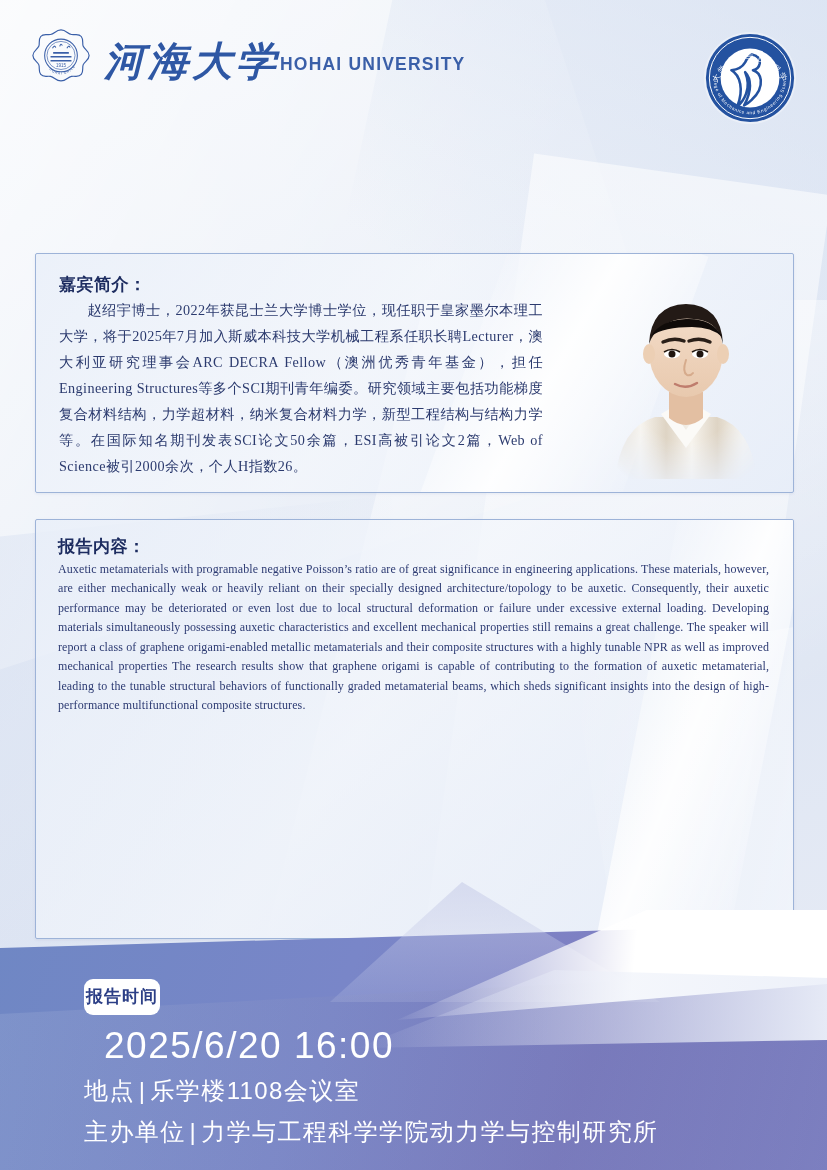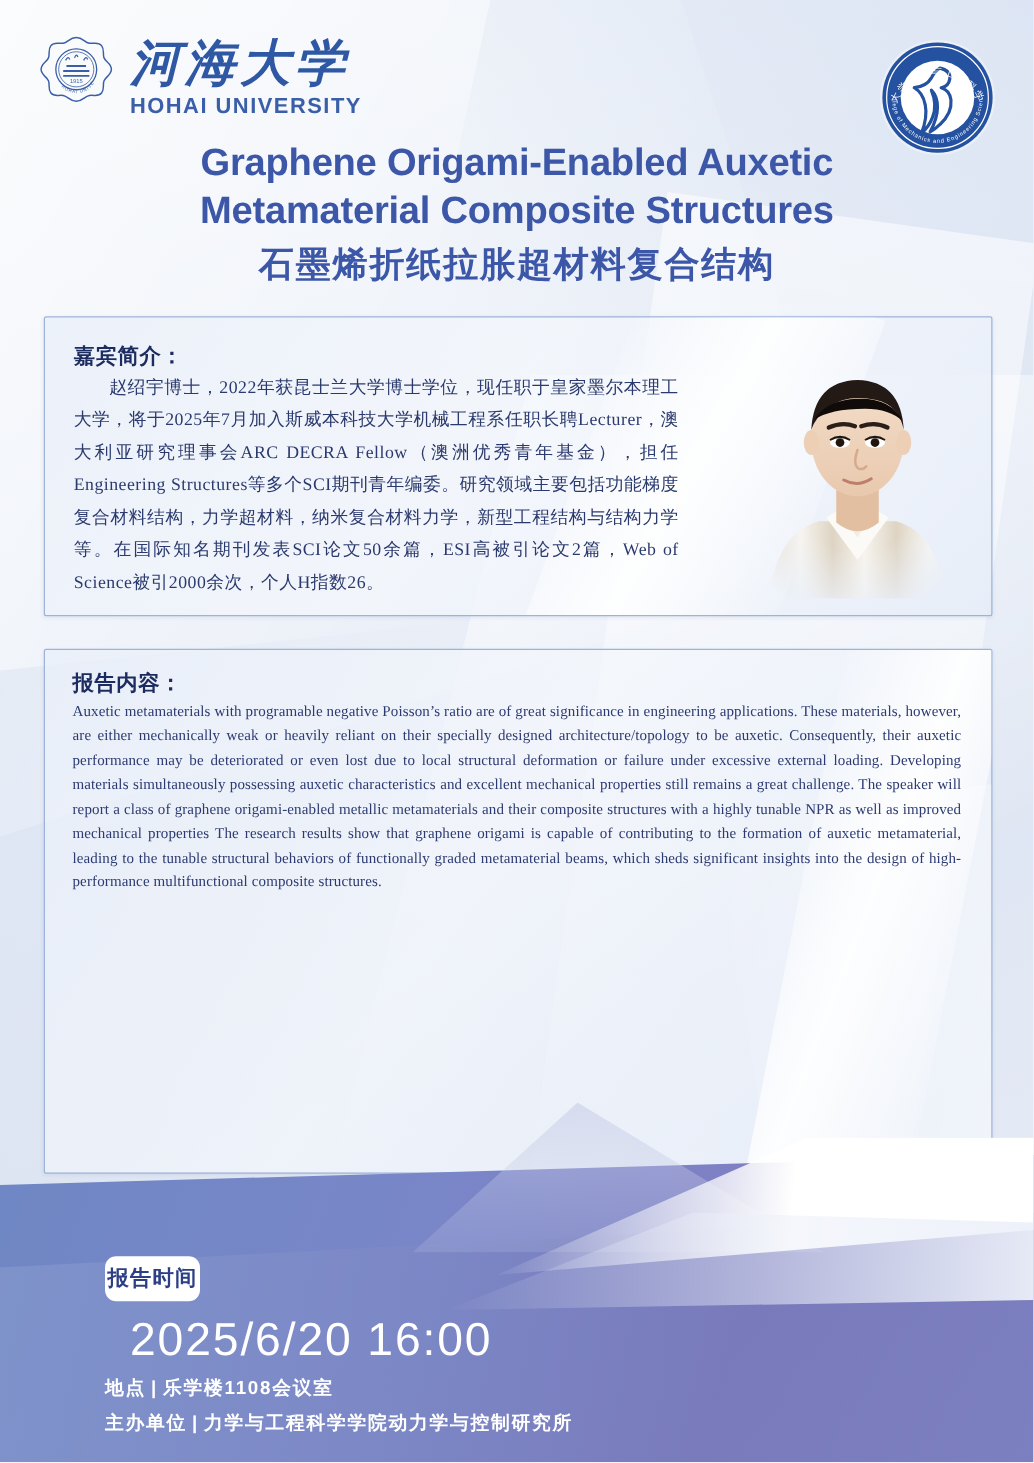--- a/index.html
+++ b/index.html
@@ -75,21 +75,21 @@
   }
 
   
   .header { position:absolute; top:0; left:0; right:0; height:250px; }
 
   .hohai-logo {
     position:absolute; top:28px; left:28px;
     display:flex; align-items:center; gap:10px;
   }
   .hohai-emblem { width:66px; height:68px; flex:none; }
-  .hohai-wordmark { display:flex; flex-direction:column; line-height:1; }
+  .hohai-wordmark { display:flex; flex-direction:row; line-height:1;align-items:center; }
   .hohai-cn {
     font-family:"Liberation Serif","DejaVu Serif",serif;
     font-size:40px; font-weight:700; color:#2e57a4;
     letter-spacing:4px; font-style:italic;
   }
   .hohai-en {
     margin-top:5px; font-size:17.5px; font-weight:700;
     color:#3a5fa8; letter-spacing:1.2px;
   }
 
@@ -164,22 +164,22 @@
     display:inline-block; background:#ffffff;
     color:#2c3f86; font-size:17px; font-weight:700;
     letter-spacing:1px; padding:6px 2px 7px; border-radius:9px;
     margin-bottom:10px;
   }
   .footer-date {
     font-size:37px; color:#ffffff; letter-spacing:1.5px;
     line-height:1.12; font-weight:400;margin-left:20px;
   }
   .footer-line {
-    font-size:15px; color:#ffffff; letter-spacing:1.4px;
-    margin-top:9px; font-weight:700;
+    font-size:24px; color:#ffffff; letter-spacing:1.4px;
+    margin-top:9px; font-weight:400;
   }
   .footer-line .sep { padding:0 4px; }
 </style>
 </head>
 <body>
 
 <div id="poster">
 
   <div class="bg-layer">
     <div class="facet facet-a"></div>
@@ -225,27 +225,20 @@
       <path id="arcTop" d="M16 56 A36 36 0 0 1 84 56" fill="none"></path>
       <path id="arcBot" d="M13 50 A37 37 0 0 0 87 50" fill="none"></path>
       <text font-size="8.2" fill="#ffffff" font-family="Liberation Sans, sans-serif" letter-spacing="1.4">
         <textPath href="#arcTop" startOffset="50%" text-anchor="middle">河海大学力学与工程科学学院</textPath>
       </text>
       <text font-size="4.6" fill="#ffffff" font-family="Liberation Sans, sans-serif" letter-spacing=".7">
         <textPath href="#arcBot" startOffset="50%" text-anchor="middle">College of Mechanics and Engineering Science</textPath>
       </text>
     </svg>
 
-    <div class="title-block">
-      <div class="title-en">
-        <div>Graphene Origami-Enabled Auxetic</div>
-        <div>Metamaterial Composite Structures</div>
-      </div>
-      <div class="title-cn">石墨烯折纸拉胀超材料复合结构</div>
-    </div>
   </div>
 
   <div class="card" id="bio-card">
     <div class="card-streak"></div>
     <div class="bio-inner">
       <div class="section-label">嘉宾简介：</div>
       <div class="bio-text">赵绍宇博士，2022年获昆士兰大学博士学位，现任职于皇家墨尔本理工大学，将于2025年7月加入斯威本科技大学机械工程系任职长聘Lecturer，澳大利亚研究理事会ARC DECRA Fellow（澳洲优秀青年基金），担任Engineering Structures等多个SCI期刊青年编委。研究领域主要包括功能梯度复合材料结构，力学超材料，纳米复合材料力学，新型工程结构与结构力学等。在国际知名期刊发表SCI论文50余篇，ESI高被引论文2篇，Web of Science被引2000余次，个人H指数26。</div>
     </div>
 
     <svg class="portrait" viewBox="0 0 170 205">

